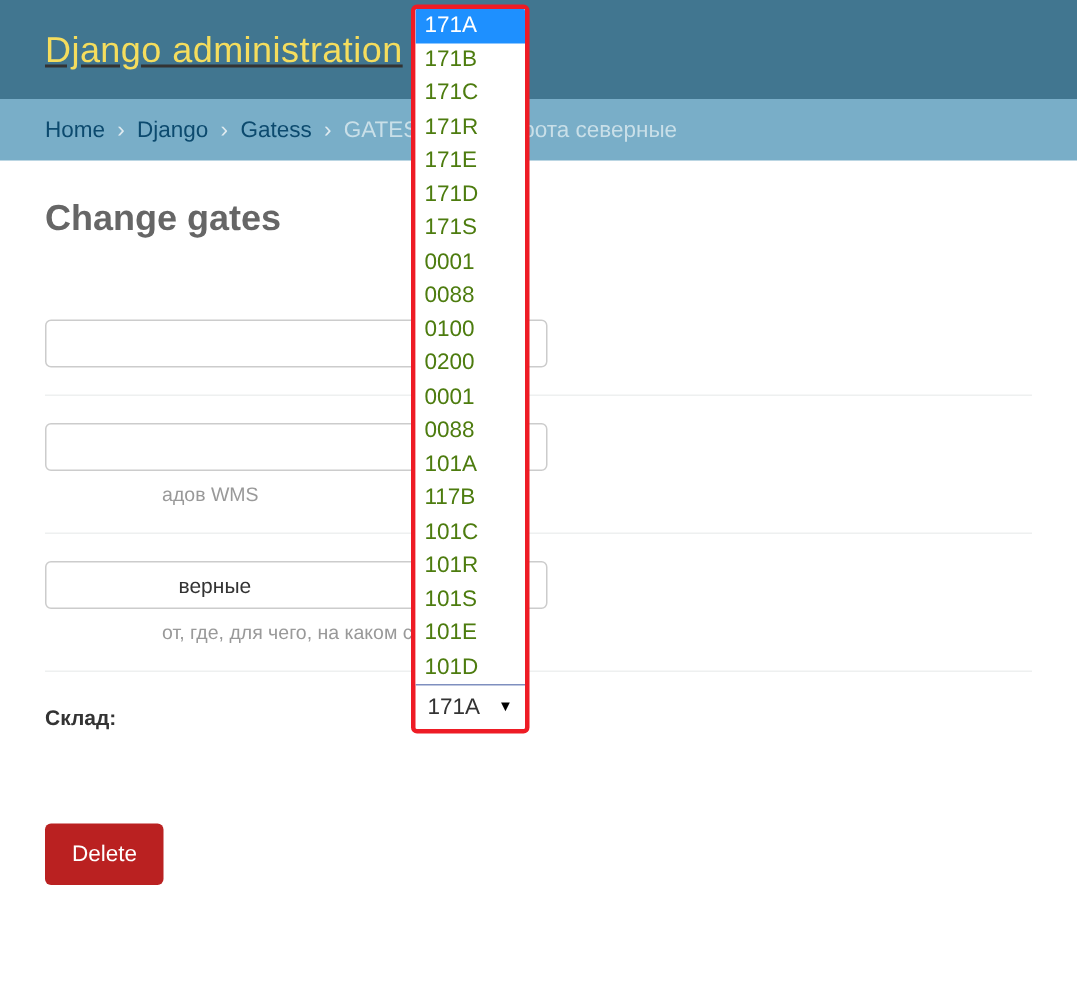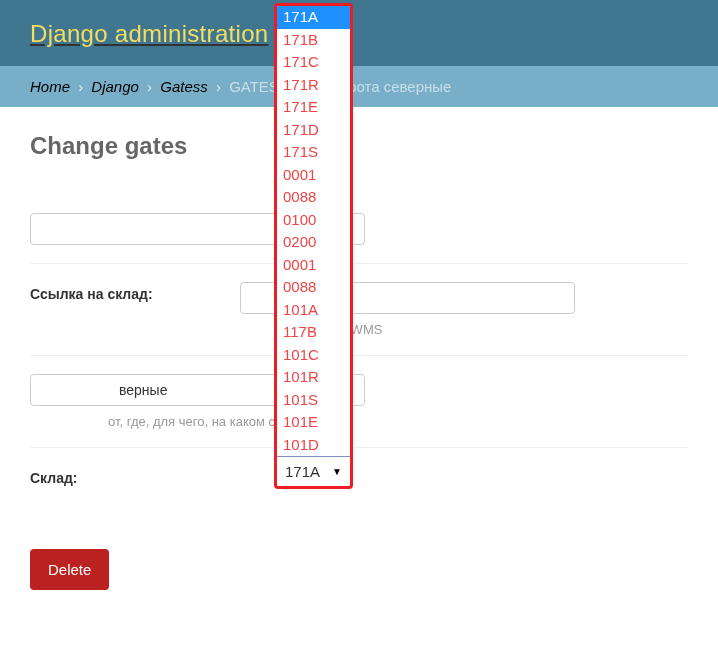--- a/index.html
+++ b/index.html
@@ -20,24 +20,23 @@
     font-size: 24px;
     letter-spacing: 0.3px;
   }
   .breadcrumbs {
     background: #79aec8;
     padding: 12px 30px;
     color: #c9dfe8;
     font-size: 15px;
   }
   .breadcrumbs a {
-    color: #000000;
+    color: #0c4a6e;
     text-decoration: none;
     cursor: pointer;
-    font-style: italic;
   }
   .breadcrumbs .sep {
     color: #e0ebf0;
     margin: 0 4px;
   }
   .content {
     padding: 25px 30px 30px;
   }
   .content h2 {
     font-weight: 700;
@@ -108,21 +107,21 @@
   .listbox {
     background: #ffffff;
     padding: 0;
     min-width: 72px;
   }
   .listbox .opt {
     font-family: Arial, sans-serif;
     font-size: 15px;
     line-height: 22.5px;
     padding: 0 6px;
-    color: #ef4444;
+    color: #4d7c0f;
     cursor: pointer;
     white-space: nowrap;
   }
   .listbox .opt.selected {
     background: #1e90ff;
     color: #ffffff;
   }
   .select-inside-box {
     border-top: 1px solid #7f8fbf;
     padding: 4px 2px 2px;
@@ -164,21 +163,20 @@
   <div class="content">
     <h2>Change gates</h2>
 
     <div class="form-row">
       <div class="field">
         <input type="text" value="" style="">
       </div>
     </div>
 
     <div class="form-row">
-      <label>Ссылка на склад:</label>
       <div class="field">
         <input type="text" value="" style="">
         <div class="help">
           <span style="visibility:hidden;">XXXXXXXXX</span><span>адов WMS</span>
         </div>
       </div>
     </div>
 
     <div class="form-row">
       <div class="field">

